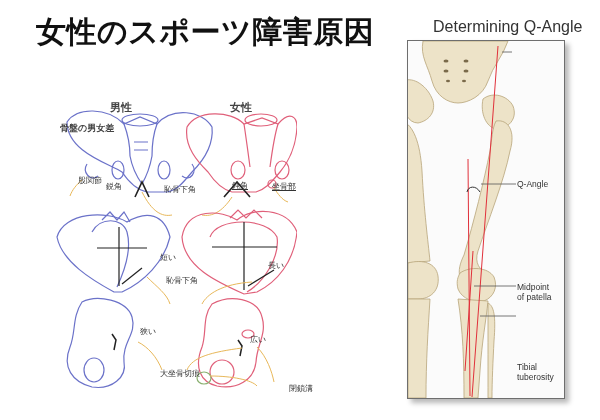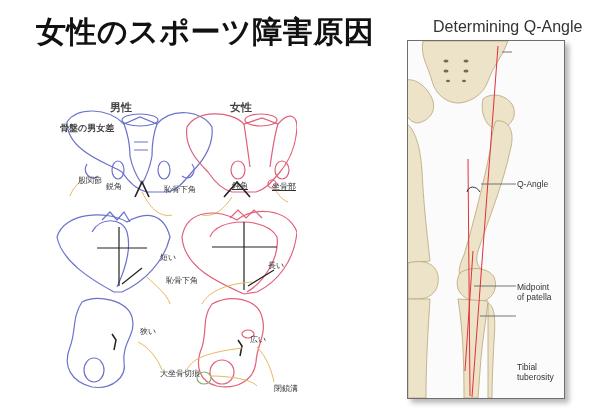--- a/index.html
+++ b/index.html
@@ -117,21 +117,21 @@
   <div class="panel-label" style="left:180px; top:108px;text-decoration:underline;">鈍角</div>
   <div class="panel-label" style="left:220px; top:109px;text-decoration:underline;">坐骨部</div>
 
   <div class="panel-label" style="left:108px; top:180px;">短い</div>
   <div class="panel-label" style="left:216px; top:188px;">長い</div>
   <div class="panel-label" style="left:114px; top:203px;">恥骨下角</div>
 
   <div class="panel-label" style="left:88px; top:254px;">狭い</div>
   <div class="panel-label" style="left:198px; top:262px;">広い</div>
   <div class="panel-label" style="left:108px; top:296px;text-align:center;">大坐骨切痕</div>
-  <div class="panel-label" style="left:205px; top:311px;padding-left:17px;">閉鎖溝</div>
+  <div class="panel-label" style="left:220px; top:311px;padding-left:17px;">閉鎖溝</div>
 </div>
 
 <div class="q-title">Determining Q-Angle</div>
 <div class="q-frame">
   <svg width="156" height="357" viewBox="0 0 156 357">
     <g fill="#ede3c8" stroke="#b8a47a" stroke-width="0.8">
 
       <path d="M15,0 L100,0 C95,15 85,25 80,40 C75,55 60,62 50,62 C40,62 28,55 24,40 C20,25 12,15 15,0 Z"></path>
       <path d="M-5,40 C5,35 20,45 25,60 C28,72 20,80 10,82 C0,82 -5,70 -5,60 Z"></path>
       <path d="M75,58 C85,50 100,55 105,65 C110,78 100,88 88,88 C78,86 72,72 75,58 Z"></path>

